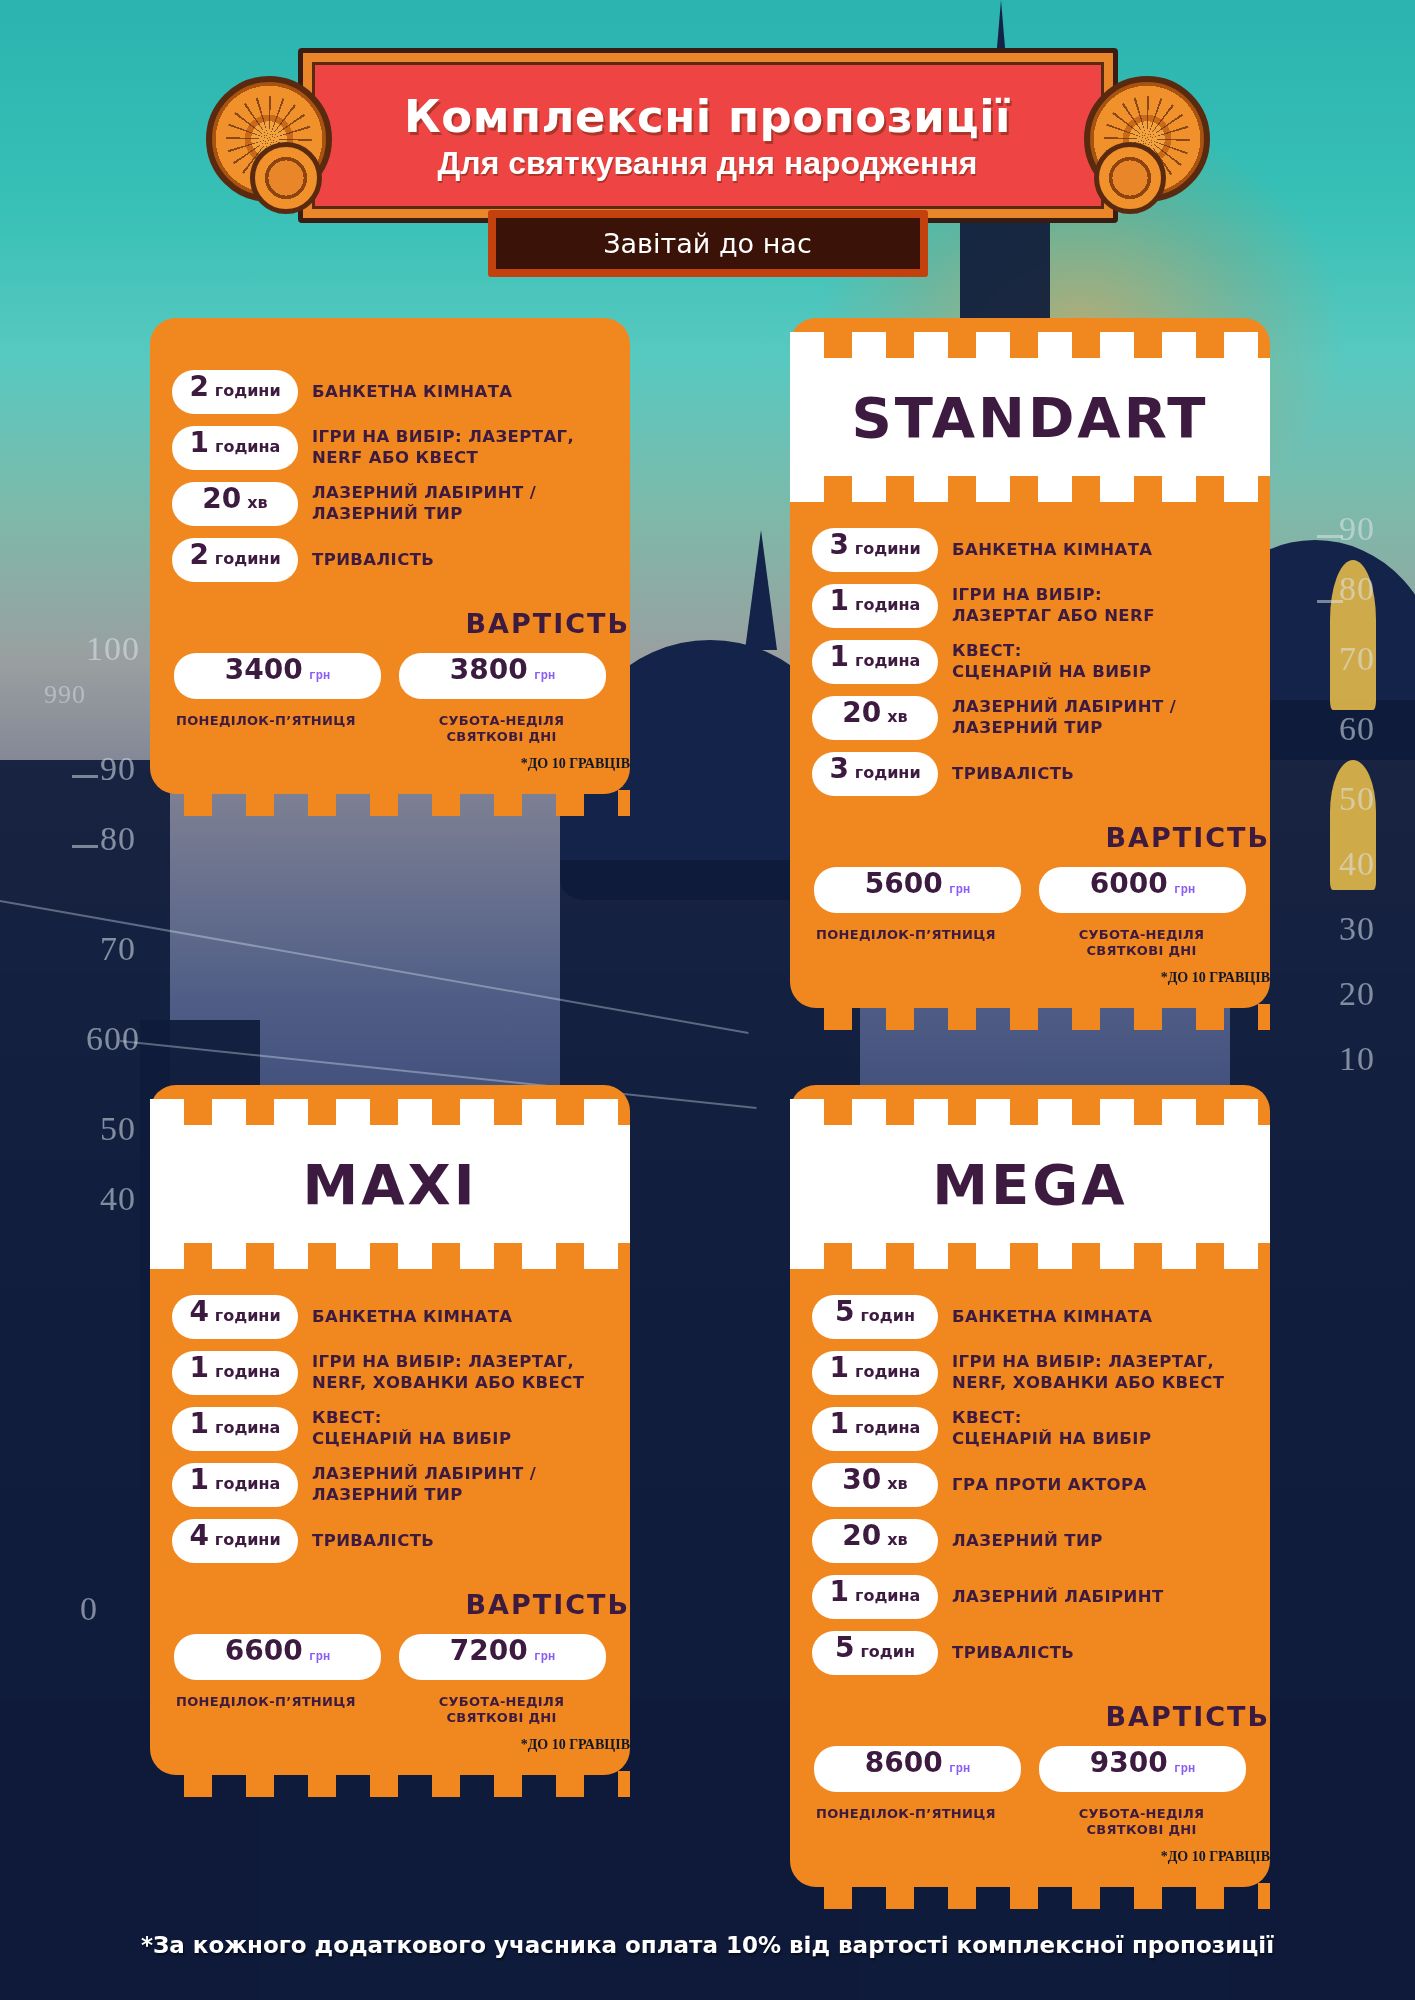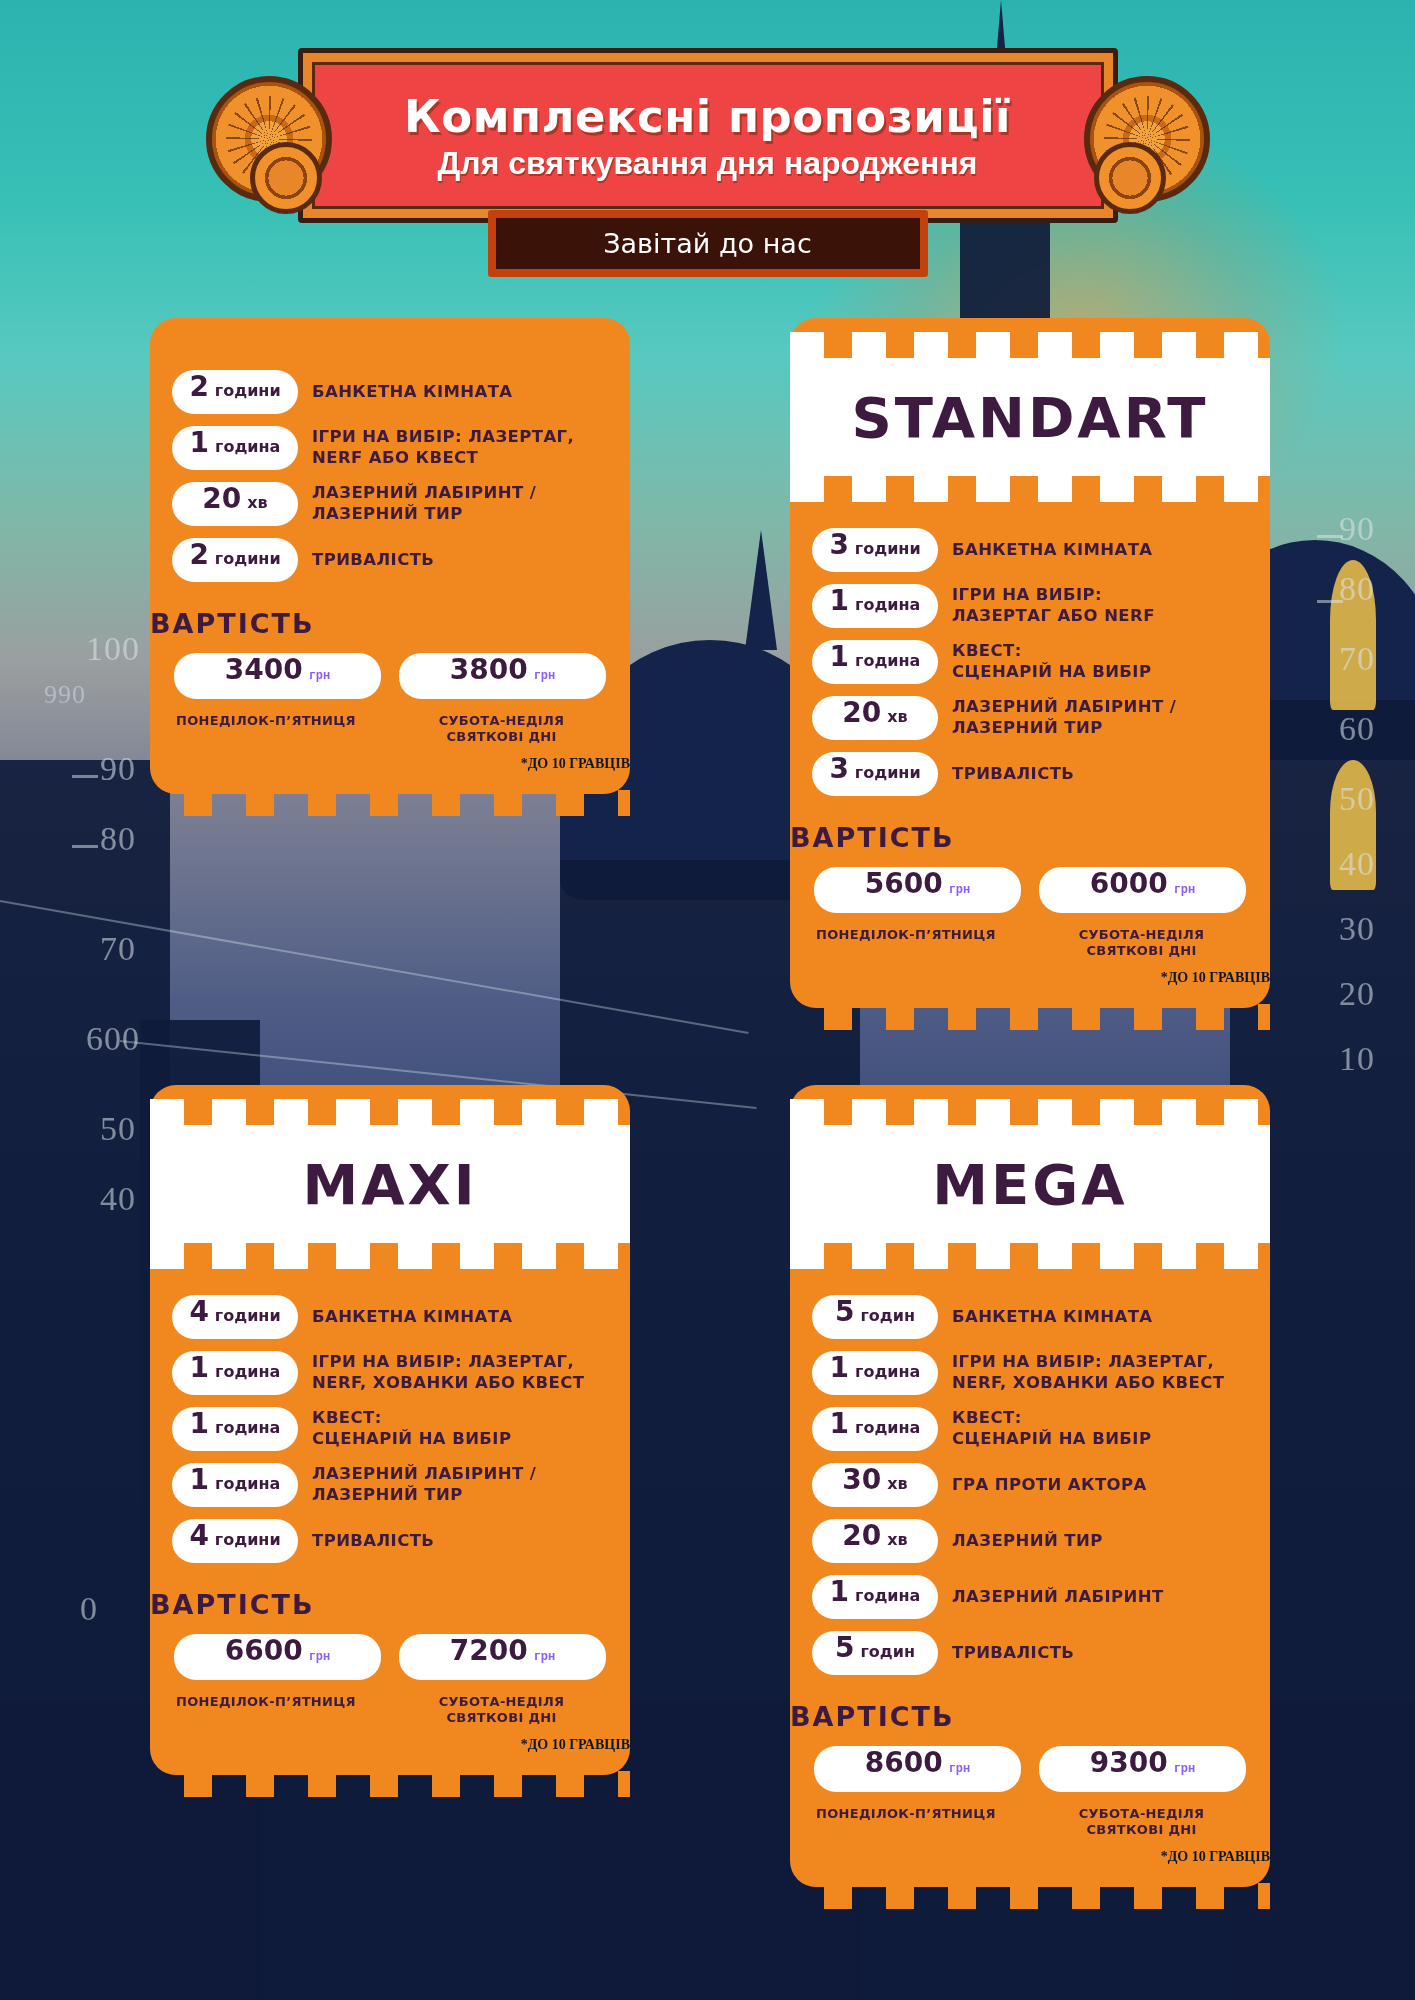--- a/index.html
+++ b/index.html
@@ -290,21 +290,21 @@
     font-family: "DejaVu Sans", sans-serif;
     font-weight: bold;
     font-size: 16.5px;
     line-height: 1.25;
     color: #3d1a3f;
     letter-spacing: .4px;
     text-transform: uppercase;
   }
 
   .price-title {
-    text-align: left;
+    text-align: right;
     font-family: "DejaVu Sans", sans-serif;
     font-weight: bold;
     font-size: 27px;
     letter-spacing: 2px;
     color: #3d1a3f;
     margin: 26px 0 14px;
   }
   .prices {
     display: flex;
     justify-content: space-between;
@@ -684,13 +684,14 @@
         </div>
       </div>
       <div class="price-legend">
         <div class="legend-item left">ПОНЕДІЛОК-П’ЯТНИЦЯ</div>
         <div class="legend-item">СУБОТА-НЕДІЛЯ<br>СВЯТКОВІ ДНІ</div>
       </div>
       <div class="note">*ДО 10 ГРАВЦІВ</div>
       <div class="card-foot"></div>
     </div>
 
+  <div class="footer">*За кожного додаткового учасника оплата 10% від вартості комплексної пропозиції</div>
 </div>
 
 </body></html>

